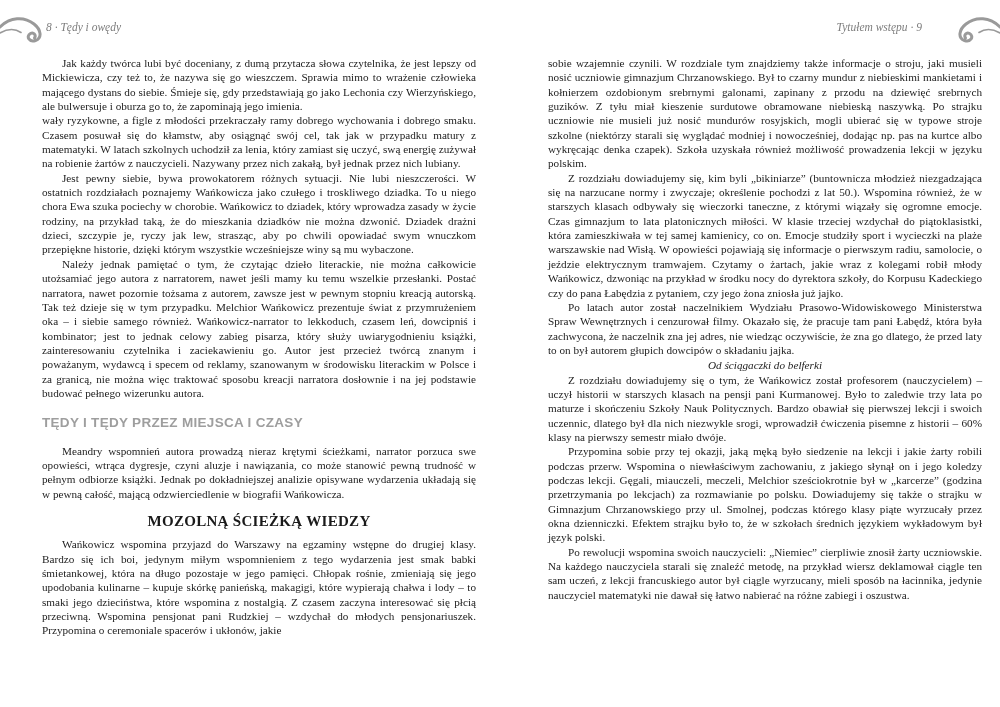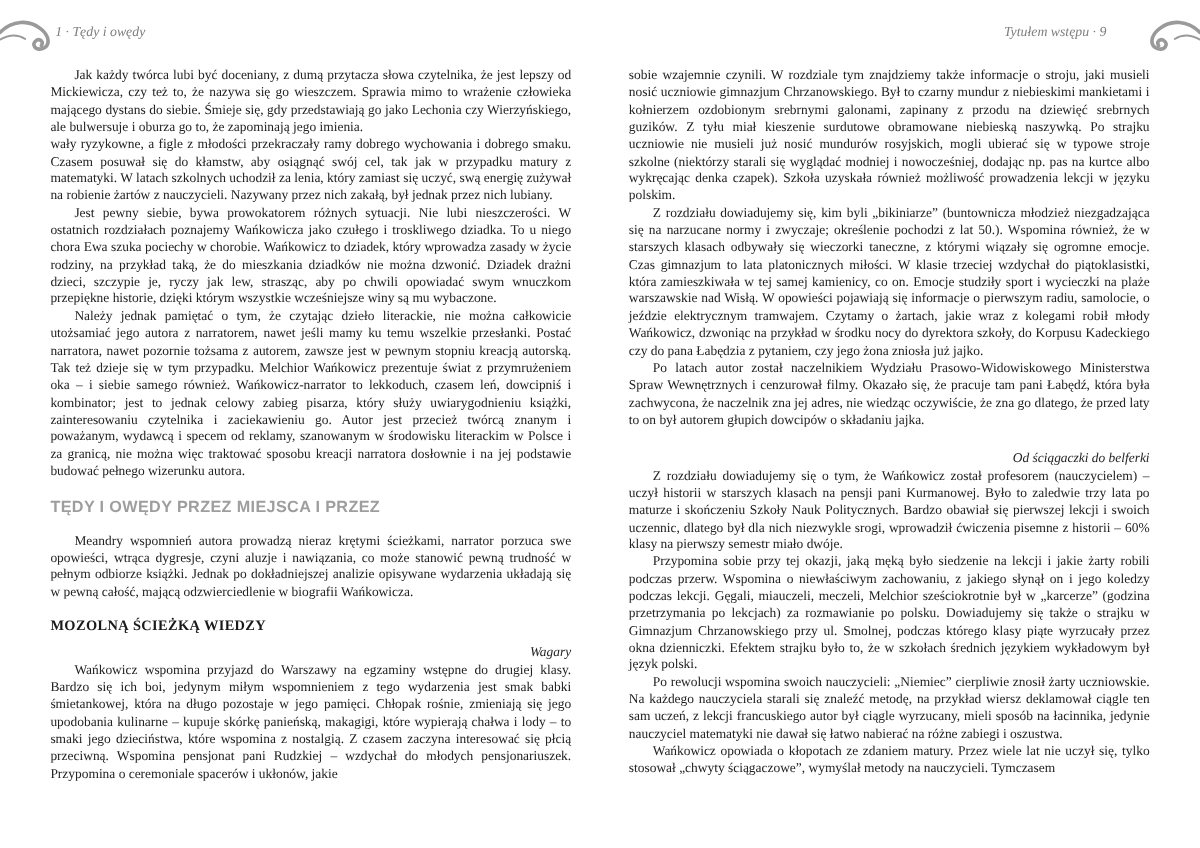--- a/index.html
+++ b/index.html
@@ -36,48 +36,48 @@
   .page-col {
     position: absolute;
     top: 56px;
     width: 434px;
     color: #222222;
     font-size: 11.2px;
     line-height: 14.35px;
     text-align: justify;
   }
   .page-col.pc-left { left: 42px; }
-  .page-col.pc-right { left: 524px; }
+  .page-col.pc-right { left: 548px; }
   .para {
     margin: 0;
     text-indent: 20px;
   }
   .para.no-indent { text-indent: 0; }
   .heading-gray {
     font-family: "Liberation Sans", sans-serif;
     font-size: 13.5px;
     color: #9e9e9e;
     letter-spacing: 0.3px;
     margin: 16px 0 13px 0;
     text-align: left;
     text-indent: 0;
   }
   .heading-bold {
     font-weight: bold;
-    font-size: 12px;
+    font-size: 15px;
     letter-spacing: 0.3px;
     margin: 13px 0 9px 0;
-    text-align: left;
+    text-align: center;
     text-indent: 0;
     color: #1a1a1a;
   }
   .subheading {
     font-style: italic;
-    margin: 18px 0 0 0;
-    text-align: right;
+    margin: 1px 0 0 0;
+    text-align: center;
     text-indent: 0;
   }
   .heading-bold + .subheading { margin-top: 0; }
 </style>
 </head>
 <body>
 
 <div class="canvas">
 
   <div class="flourish fl-left">
@@ -86,39 +86,37 @@
       <path d="M0 21 C 8 16.5, 15 16.5, 21 20.5" fill="none" stroke="#9a9a9a" stroke-width="1.6" stroke-linecap="round"></path>
     </svg>
   </div>
   <div class="flourish fl-right">
     <svg width="46" height="36" viewBox="0 0 46 36" xmlns="http://www.w3.org/2000/svg">
       <path d="M0 15 C 10 5, 24 4, 34 12 C 41 17.5, 42.5 26, 35.5 28.5 C 29.5 30.5, 25.5 24.5, 30.5 21.5 C 33.5 19.8, 36.5 23, 34.5 26" fill="none" stroke="#9a9a9a" stroke-width="3" stroke-linecap="round"></path>
       <path d="M0 21 C 8 16.5, 15 16.5, 21 20.5" fill="none" stroke="#9a9a9a" stroke-width="1.6" stroke-linecap="round"></path>
     </svg>
   </div>
 
-  <div class="running-head rh-left">1 · Tędy i owędy</div>
+  <div class="running-head rh-left">8 · Tędy i owędy</div>
   <div class="running-head rh-right">Tytułem wstępu · 9</div>
 
   <div class="page-col pc-left">
     <p class="para">Jak każdy twórca lubi być doceniany, z dumą przytacza słowa czytelnika, że jest lepszy od Mickiewicza, czy też to, że nazywa się go wieszczem. Sprawia mimo to wrażenie człowieka mającego dystans do siebie. Śmieje się, gdy przedstawiają go jako Lechonia czy Wierzyńskiego, ale bulwersuje i oburza go to, że zapominają jego imienia.</p>
     <p class="para no-indent">wały ryzykowne, a figle z młodości przekraczały ramy dobrego wychowania i dobrego smaku. Czasem posuwał się do kłamstw, aby osiągnąć swój cel, tak jak w przypadku matury z matematyki. W latach szkolnych uchodził za lenia, który zamiast się uczyć, swą energię zużywał na robienie żartów z nauczycieli. Nazywany przez nich zakałą, był jednak przez nich lubiany.</p>
     <p class="para">Jest pewny siebie, bywa prowokatorem różnych sytuacji. Nie lubi nieszczerości. W ostatnich rozdziałach poznajemy Wańkowicza jako czułego i troskliwego dziadka. To u niego chora Ewa szuka pociechy w chorobie. Wańkowicz to dziadek, który wprowadza zasady w życie rodziny, na przykład taką, że do mieszkania dziadków nie można dzwonić. Dziadek drażni dzieci, szczypie je, ryczy jak lew, strasząc, aby po chwili opowiadać swym wnuczkom przepiękne historie, dzięki którym wszystkie wcześniejsze winy są mu wybaczone.</p>
     <p class="para">Należy jednak pamiętać o tym, że czytając dzieło literackie, nie można całkowicie utożsamiać jego autora z narratorem, nawet jeśli mamy ku temu wszelkie przesłanki. Postać narratora, nawet pozornie tożsama z autorem, zawsze jest w pewnym stopniu kreacją autorską. Tak też dzieje się w tym przypadku. Melchior Wańkowicz prezentuje świat z przymrużeniem oka – i siebie samego również. Wańkowicz-narrator to lekkoduch, czasem leń, dowcipniś i kombinator; jest to jednak celowy zabieg pisarza, który służy uwiarygodnieniu książki, zainteresowaniu czytelnika i zaciekawieniu go. Autor jest przecież twórcą znanym i poważanym, wydawcą i specem od reklamy, szanowanym w środowisku literackim w Polsce i za granicą, nie można więc traktować sposobu kreacji narratora dosłownie i na jej podstawie budować pełnego wizerunku autora.</p>
-    <h3 class="heading-gray">TĘDY I OWĘDY PRZEZ MIEJSCA I PRZEZ</h3>
+    <h3 class="heading-gray">TĘDY I TĘDY PRZEZ MIEJSCA I CZASY</h3>
     <p class="para">Meandry wspomnień autora prowadzą nieraz krętymi ścieżkami, narrator porzuca swe opowieści, wtrąca dygresje, czyni aluzje i nawiązania, co może stanowić pewną trudność w pełnym odbiorze książki. Jednak po dokładniejszej analizie opisywane wydarzenia układają się w pewną całość, mającą odzwierciedlenie w biografii Wańkowicza.</p>
     <h4 class="heading-bold">MOZOLNĄ ŚCIEŻKĄ WIEDZY</h4>
-    <p class="subheading">Wagary</p>
     <p class="para">Wańkowicz wspomina przyjazd do Warszawy na egzaminy wstępne do drugiej klasy. Bardzo się ich boi, jedynym miłym wspomnieniem z tego wydarzenia jest smak babki śmietankowej, która na długo pozostaje w jego pamięci. Chłopak rośnie, zmieniają się jego upodobania kulinarne – kupuje skórkę panieńską, makagigi, które wypierają chałwa i lody – to smaki jego dzieciństwa, które wspomina z nostalgią. Z czasem zaczyna interesować się płcią przeciwną. Wspomina pensjonat pani Rudzkiej – wzdychał do młodych pensjonariuszek. Przypomina o ceremoniale spacerów i ukłonów, jakie</p>
   </div>
 
   <div class="page-col pc-right">
     <p class="para no-indent">sobie wzajemnie czynili. W rozdziale tym znajdziemy także informacje o stroju, jaki musieli nosić uczniowie gimnazjum Chrzanowskiego. Był to czarny mundur z niebieskimi mankietami i kołnierzem ozdobionym srebrnymi galonami, zapinany z przodu na dziewięć srebrnych guzików. Z tyłu miał kieszenie surdutowe obramowane niebieską naszywką. Po strajku uczniowie nie musieli już nosić mundurów rosyjskich, mogli ubierać się w typowe stroje szkolne (niektórzy starali się wyglądać modniej i nowocześniej, dodając np. pas na kurtce albo wykręcając denka czapek). Szkoła uzyskała również możliwość prowadzenia lekcji w języku polskim.</p>
     <p class="para">Z rozdziału dowiadujemy się, kim byli „bikiniarze” (buntownicza młodzież niezgadzająca się na narzucane normy i zwyczaje; określenie pochodzi z lat 50.). Wspomina również, że w starszych klasach odbywały się wieczorki taneczne, z którymi wiązały się ogromne emocje. Czas gimnazjum to lata platonicznych miłości. W klasie trzeciej wzdychał do piątoklasistki, która zamieszkiwała w tej samej kamienicy, co on. Emocje studziły sport i wycieczki na plaże warszawskie nad Wisłą. W opowieści pojawiają się informacje o pierwszym radiu, samolocie, o jeździe elektrycznym tramwajem. Czytamy o żartach, jakie wraz z kolegami robił młody Wańkowicz, dzwoniąc na przykład w środku nocy do dyrektora szkoły, do Korpusu Kadeckiego czy do pana Łabędzia z pytaniem, czy jego żona zniosła już jajko.</p>
     <p class="para">Po latach autor został naczelnikiem Wydziału Prasowo-Widowiskowego Ministerstwa Spraw Wewnętrznych i cenzurował filmy. Okazało się, że pracuje tam pani Łabędź, która była zachwycona, że naczelnik zna jej adres, nie wiedząc oczywiście, że zna go dlatego, że przed laty to on był autorem głupich dowcipów o składaniu jajka.</p>
     <p class="subheading">Od ściągaczki do belferki</p>
     <p class="para">Z rozdziału dowiadujemy się o tym, że Wańkowicz został profesorem (nauczycielem) – uczył historii w starszych klasach na pensji pani Kurmanowej. Było to zaledwie trzy lata po maturze i skończeniu Szkoły Nauk Politycznych. Bardzo obawiał się pierwszej lekcji i swoich uczennic, dlatego był dla nich niezwykle srogi, wprowadził ćwiczenia pisemne z historii – 60% klasy na pierwszy semestr miało dwóje.</p>
     <p class="para">Przypomina sobie przy tej okazji, jaką męką było siedzenie na lekcji i jakie żarty robili podczas przerw. Wspomina o niewłaściwym zachowaniu, z jakiego słynął on i jego koledzy podczas lekcji. Gęgali, miauczeli, meczeli, Melchior sześciokrotnie był w „karcerze” (godzina przetrzymania po lekcjach) za rozmawianie po polsku. Dowiadujemy się także o strajku w Gimnazjum Chrzanowskiego przy ul. Smolnej, podczas którego klasy piąte wyrzucały przez okna dzienniczki. Efektem strajku było to, że w szkołach średnich językiem wykładowym był język polski.</p>
     <p class="para">Po rewolucji wspomina swoich nauczycieli: „Niemiec” cierpliwie znosił żarty uczniowskie. Na każdego nauczyciela starali się znaleźć metodę, na przykład wiersz deklamował ciągle ten sam uczeń, z lekcji francuskiego autor był ciągle wyrzucany, mieli sposób na łacinnika, jedynie nauczyciel matematyki nie dawał się łatwo nabierać na różne zabiegi i oszustwa.</p>
-    <p class="para">Wańkowicz opowiada o kłopotach ze zdaniem matury. Przez wiele lat nie uczył się, tylko stosował „chwyty ściągaczowe”, wymyślał metody na nauczycieli. Tymczasem</p>
   </div>
 
 </div>
 
 </body></html>

